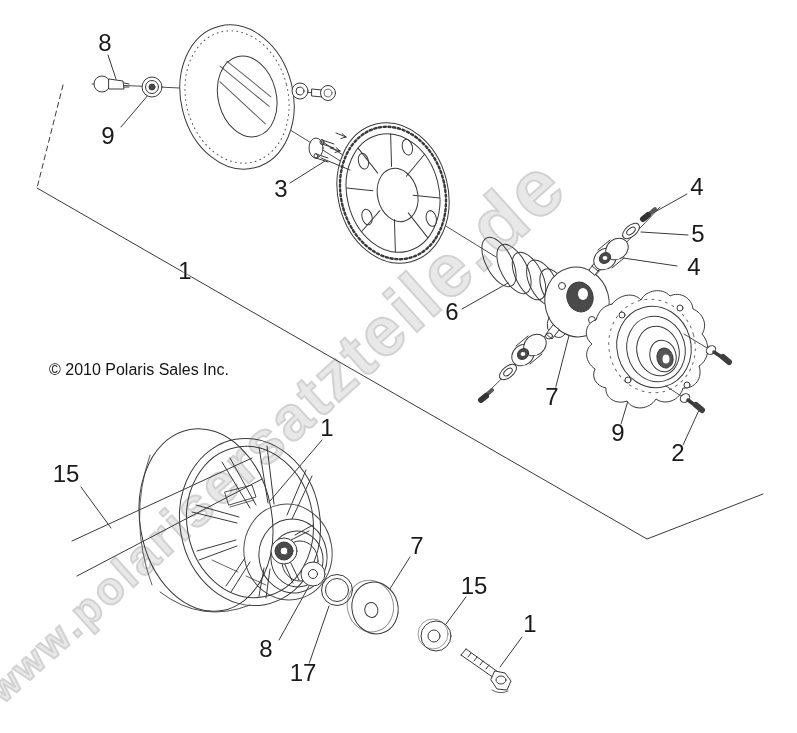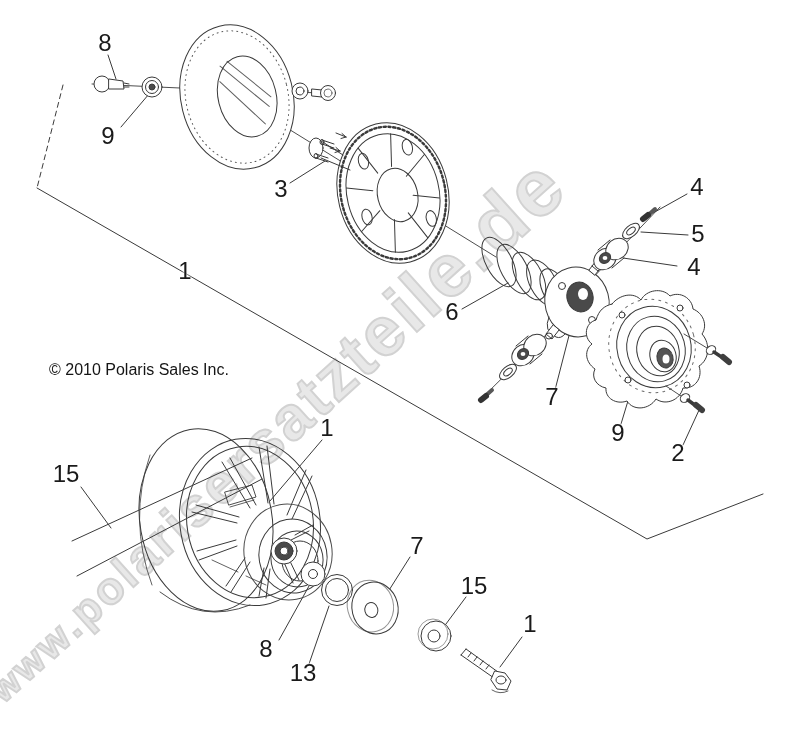--- a/index.html
+++ b/index.html
@@ -263,14 +263,14 @@
   <div class="callout" style="left:694px;top:267px">4</div>
   <div class="callout" style="left:552px;top:397px">7</div>
   <div class="callout" style="left:618px;top:433px">9</div>
   <div class="callout" style="left:678px;top:453px">2</div>
   <div class="callout" style="left:327px;top:428px">1</div>
   <div class="callout" style="left:66px;top:474px">15</div>
   <div class="callout" style="left:417px;top:546px">7</div>
   <div class="callout" style="left:474px;top:586px">15</div>
   <div class="callout" style="left:530px;top:624px">1</div>
   <div class="callout" style="left:266px;top:649px">8</div>
-  <div class="callout" style="left:303px;top:673px">13</div>
+  <div class="callout" style="left:303px;top:673px">17</div>
 </div>
 
 </body></html>

